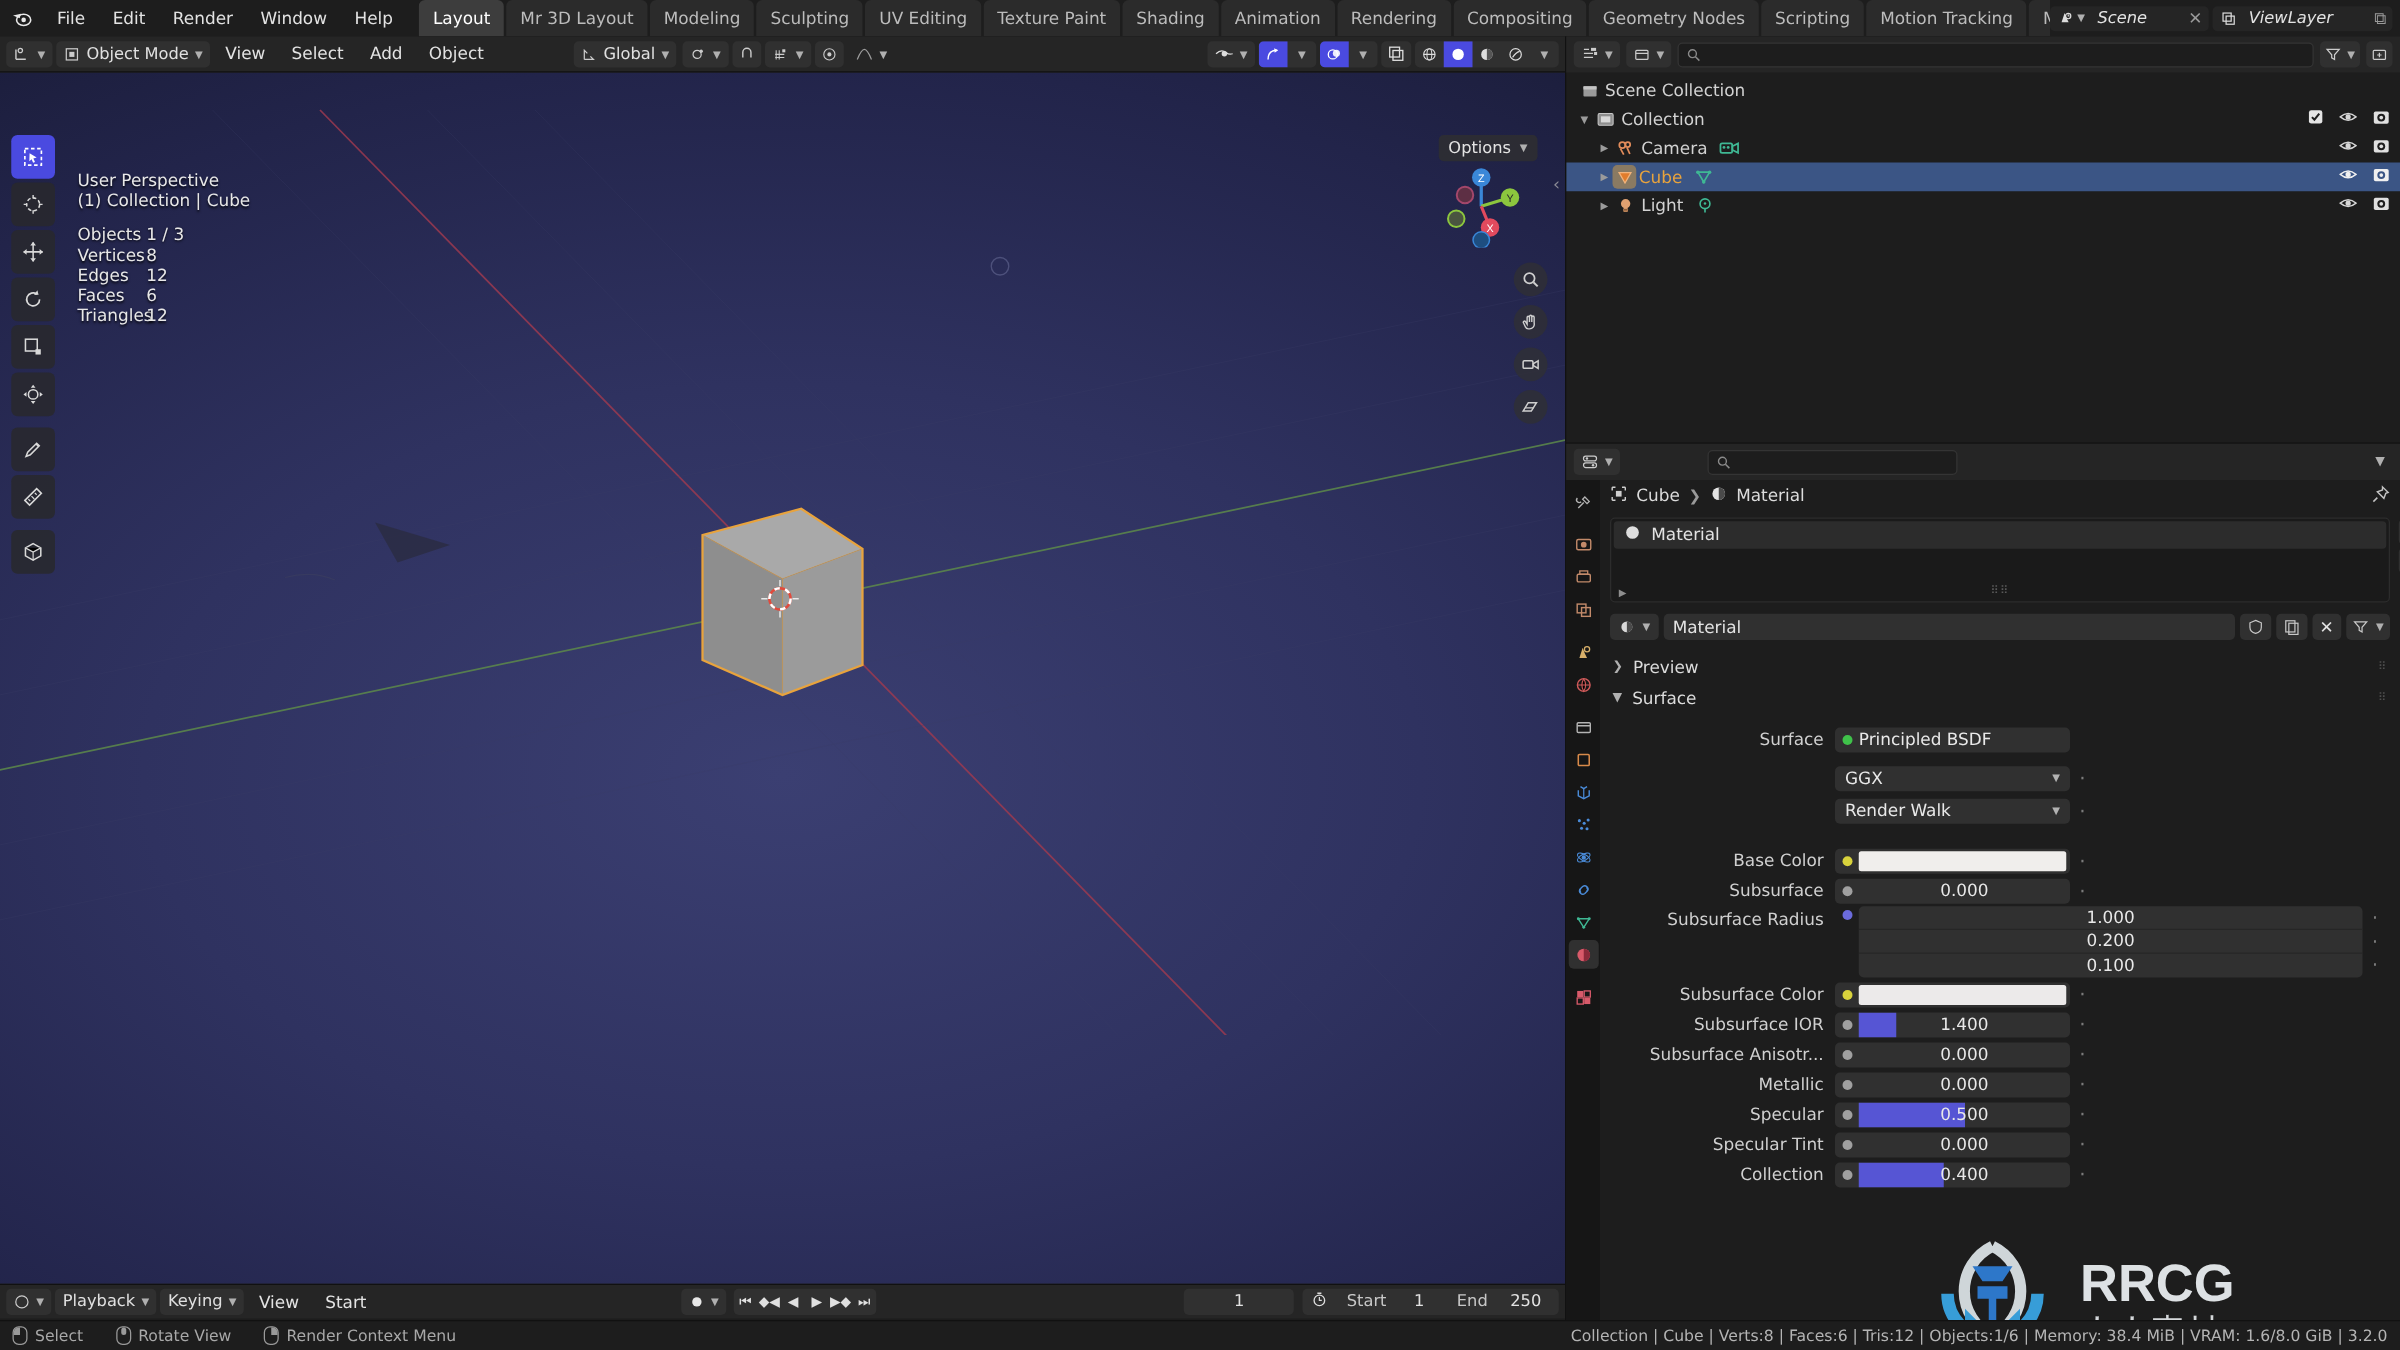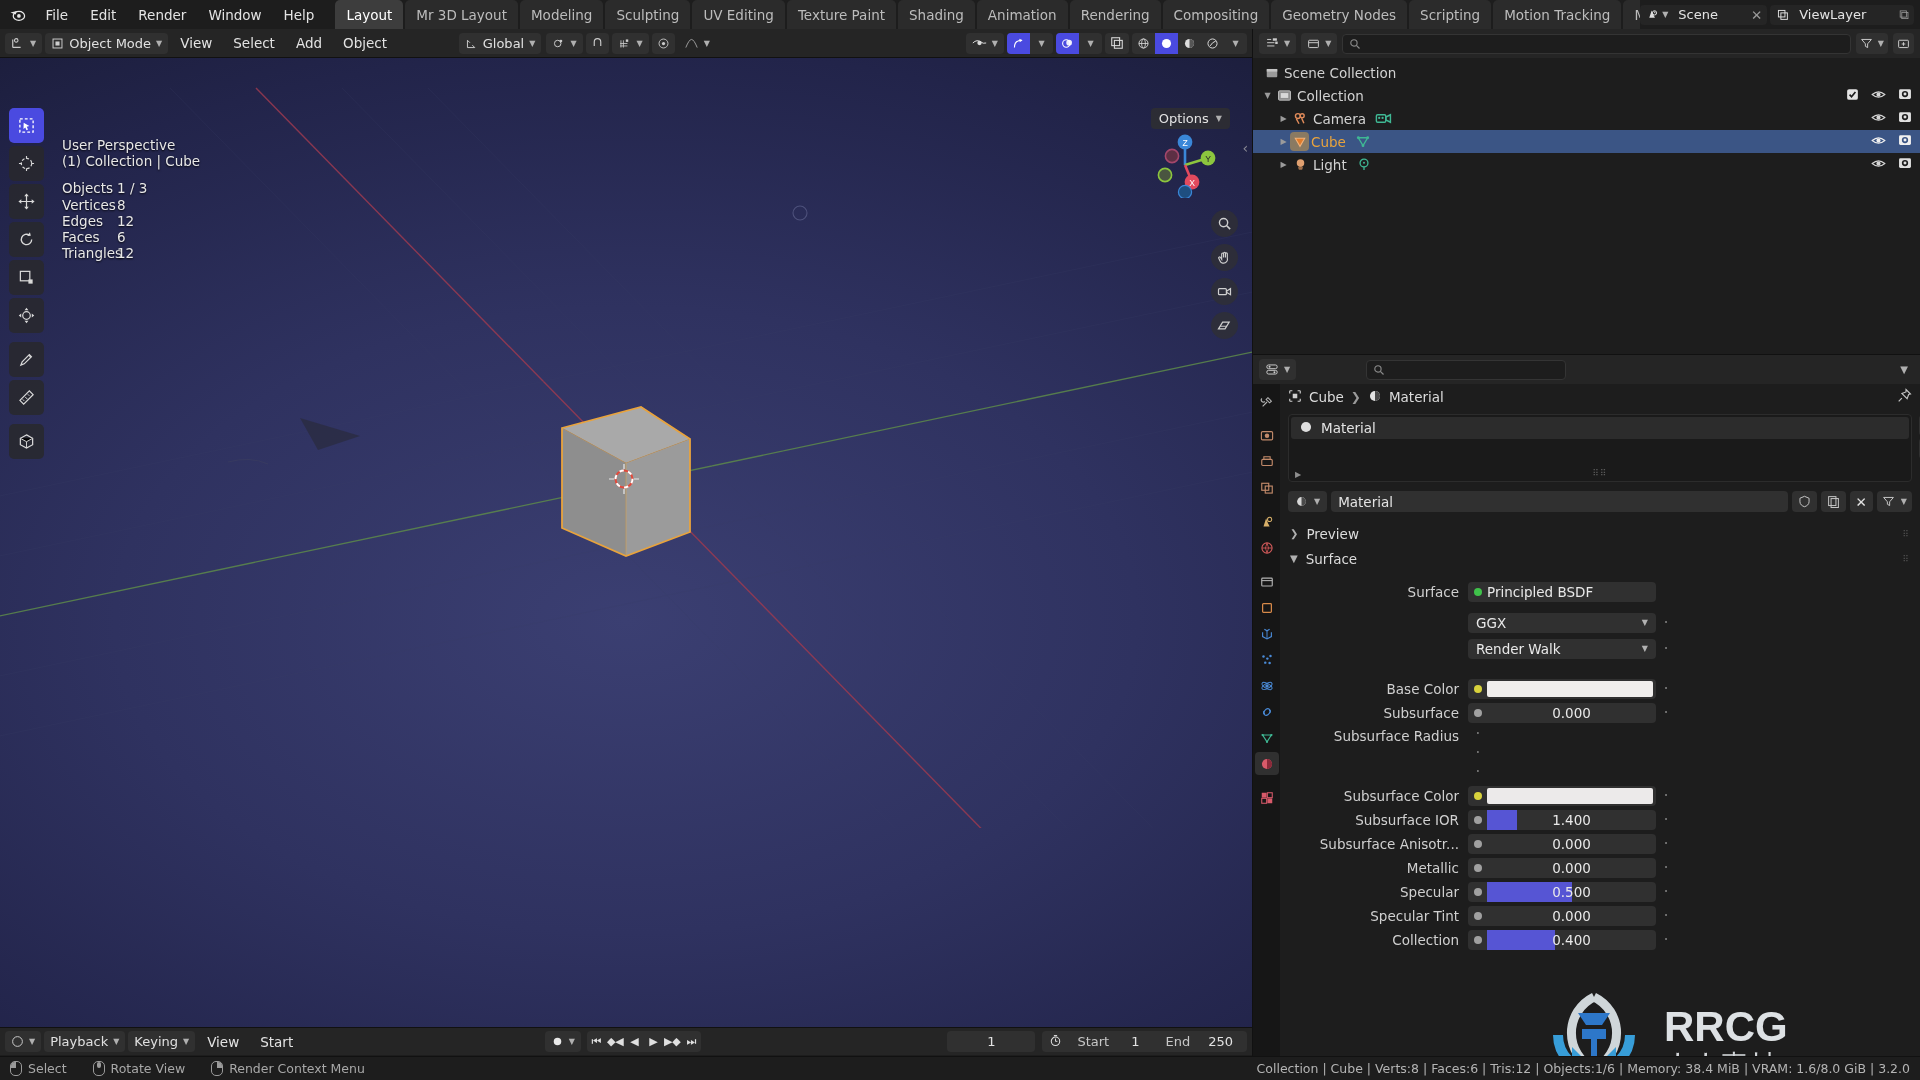--- a/index.html
+++ b/index.html
@@ -14,21 +14,21 @@
   .menu-item { padding:0 11px; display:flex; align-items:center; color:#e3e3e3; font-size:13.5px; white-space:nowrap; }
   #ws-tabs { display:flex; align-items:flex-end; margin-left:10px; overflow:hidden; }
   .ws-tab { padding:0 11px; height:29px; display:flex; align-items:center; color:#bcbcbc;
      font-size:13.5px; white-space:nowrap; background:#2b2b2b; margin-right:2px;
      border-radius:5px 5px 0 0; }
   .ws-tab.active { background:#3d3d3d; color:#fff; }
   .ws-tab.clipped { color:#bcbcbc; }
   #topbar-right { margin-left:auto; display:flex; align-items:center; padding-right:6px; gap:3px; }
   .sceneblock { display:flex; align-items:center; background:#252525; border-radius:4px; height:20px; }
   .sceneblock .lead { display:flex; align-items:center; padding:0 4px 0 6px; gap:3px; }
-  .sceneblock .nm { padding:0 28px 0 6px; color:#e3e3e3; font-size:13px;}
+  .sceneblock .nm { padding:0 28px 0 6px; color:#e3e3e3; font-size:13px;font-style:italic;}
   .xbtn { padding:0 5px; color:#9a9a9a; }
 
   
   #viewheader { height:29px; background:#252525; display:flex; align-items:center; padding:0 5px; gap:3px;
     border-bottom:1px solid #111; }
   .hdr-btn { height:21px; border-radius:4px; background:#303030; display:flex; align-items:center;
     padding:0 6px; gap:5px; font-size:13px; color:#e0e0e0; }
   .hdr-plain { padding:0 9px; height:21px; display:flex; align-items:center; font-size:13.5px; color:#e3e3e3; }
   .seg { display:flex; background:#303030; border-radius:4px; overflow:hidden; height:21px; }
   .seg > div { width:23px; display:flex; align-items:center; justify-content:center; }
@@ -1054,20 +1054,30 @@
               <span class="sockdot">
                   <i style="background:#a0a0a0"></i>
                 </span>
               <span class="ctlval">0.000</span>
             </div>
             <div class="anim">·</div>
           </div>
 
           <div style="display:flex; margin-top:1px; padding-right:10px">
             <div class="lab" style="width:188px;text-align:right;padding-right:9px;font-size:13.5px;color:#d0d0d0;line-height:22px">Subsurface Radius</div>
+            <div style="display:flex;flex:1">
+              <span class="sockdot" style="align-items:flex-start;padding-top:3px">
+                  <i style="background:#6b6bdc"></i>
+                </span>
+              <div class="stackbox" style="margin-left:0">
+                <div>1.000</div>
+                <div>0.200</div>
+                <div>0.100</div>
+              </div>
+            </div>
             <div style="width:20px;display:flex;flex-direction:column;align-items:center;color:#7c7c7c;font-size:15px;line-height:19px">
                 <span>·</span>
                 <span>·</span>
                 <span>·</span>
               </div>
           </div>
 
           <div class="prop" style="margin-top:2px">
             <div class="lab">Subsurface Color</div>
             <div class="ctl" style="flex:0 0 188px">

